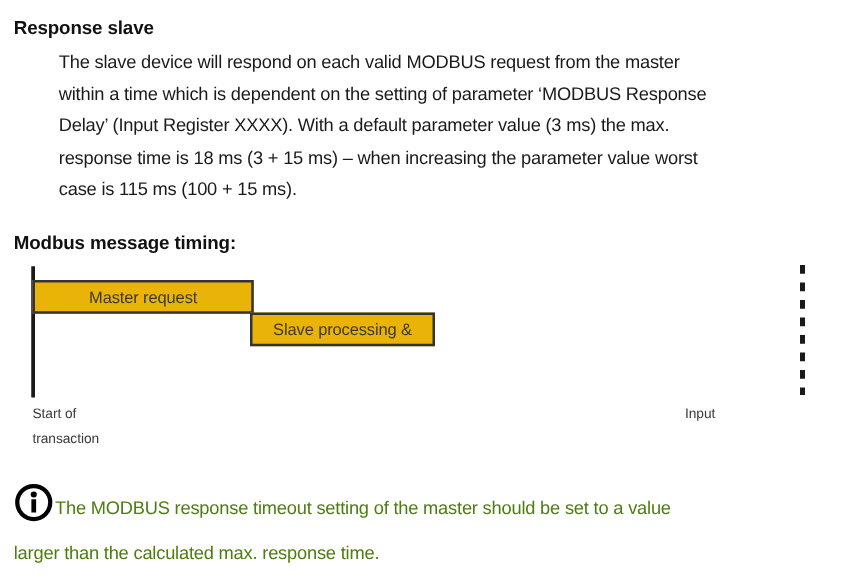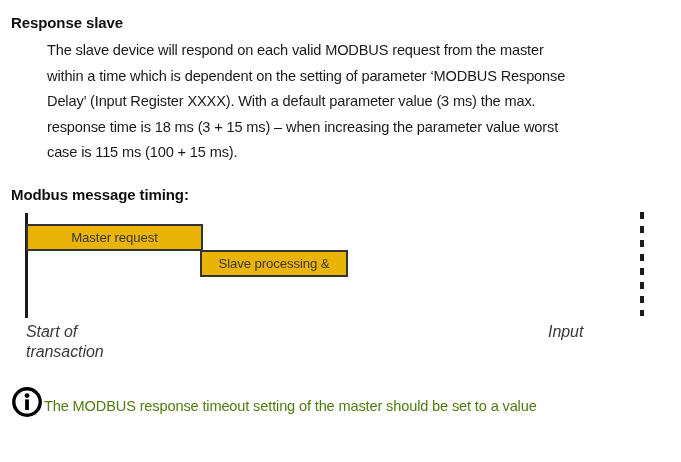--- a/index.html
+++ b/index.html
@@ -89,26 +89,25 @@
     letter-spacing: -0.1px;
     white-space: nowrap;
   }
   #box-master-request   { left: 26px;  top: 24px; width: 177px; height: 27px; }
   #box-slave-processing { left: 200px; top: 50px; width: 148px; height: 27px; }
   #box-slave-response   { left: 345px; top: 76px; width: 206px; height: 27px; }
 
   
   .axis-caption {
     position: absolute;
-    font-size: 16px;
+    font-size: 11px;
     line-height: 19.5px;
     color: #3a3a3a;
     letter-spacing: -0.05px;
     white-space: nowrap;
-    font-style: italic;
   }
   #caption-start-of-transaction { left: 26px;  top: 122px; }
   #caption-start-of-transaction .ln { display: block; }
   #caption-master               { left: 548px; top: 122px; }
 
   
   #note-block {
     position: absolute;
     left: 11px;
     top: 386px;
@@ -162,13 +161,14 @@
 </div>
 
 <div id="note-block">
   <span id="info-icon">
     <svg width="32" height="32" viewBox="0 0 32 32" aria-hidden="true">
       <circle cx="16" cy="16" r="13.2" fill="none" stroke="#000000" stroke-width="3.4"></circle>
       <circle cx="16" cy="9.6" r="2.45" fill="#000000"></circle>
       <rect x="14.1" y="13.4" width="3.8" height="10.6" fill="#000000"></rect>
     </svg>
   </span><span class="ln">The MODBUS response timeout setting of the master should be set to a value</span>
+  <span class="ln ln2">larger than the calculated max. response time.</span>
 </div>
 
 </body></html>

